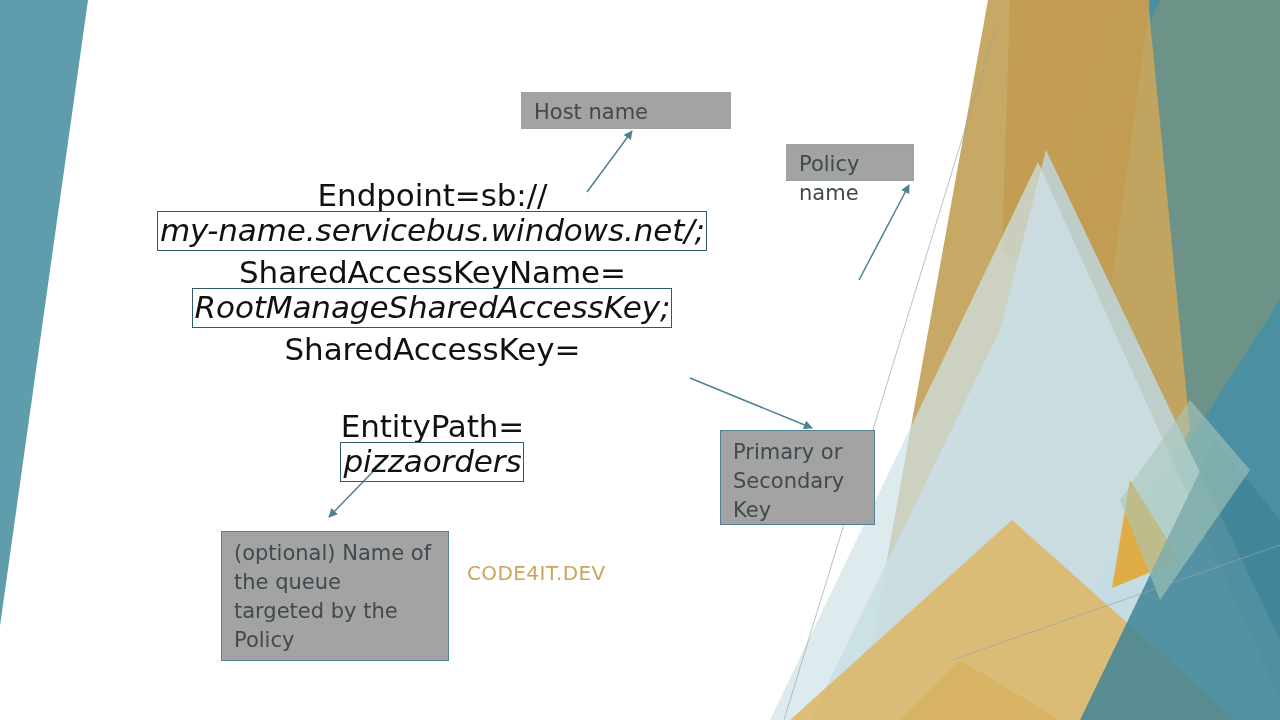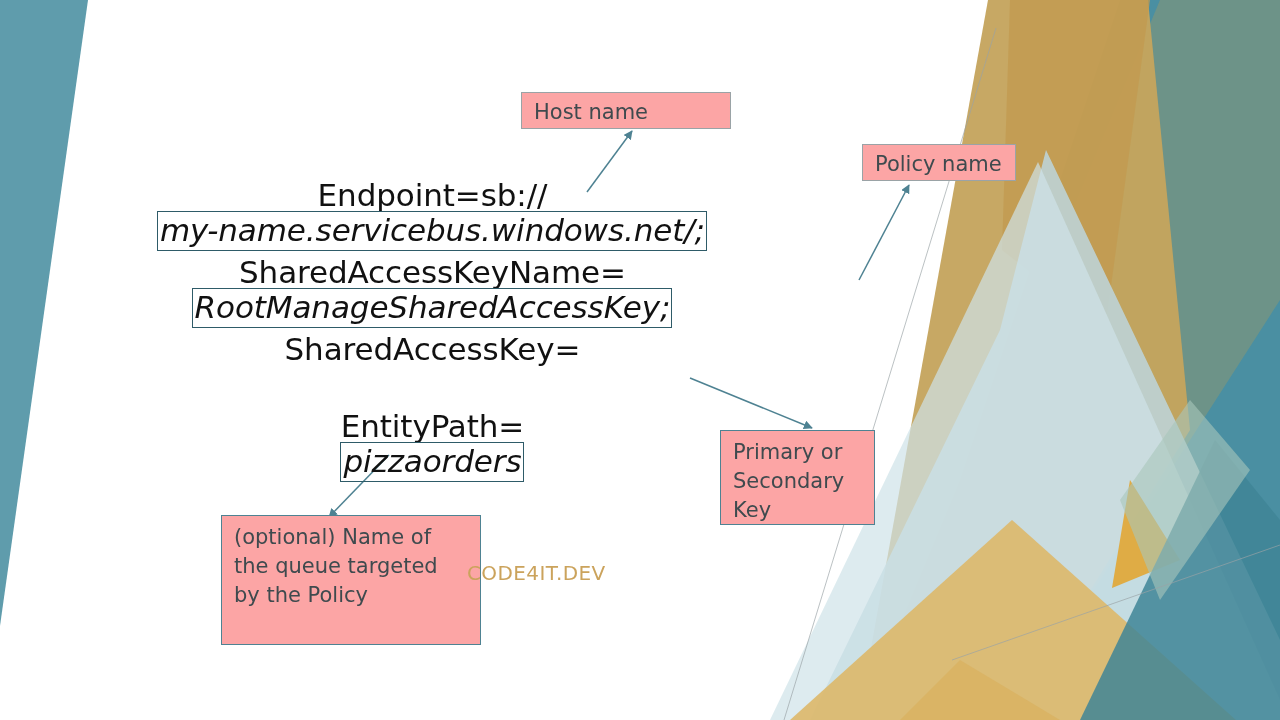--- a/index.html
+++ b/index.html
@@ -39,33 +39,33 @@
     display:inline-block;
     line-height:1;
     background:transparent;
     font-style:italic;
   }
 
   
   .callout{
     position:absolute;
     border:1px solid #9aa3a6;
-    background:#fca5a5;
+    background:#a3a3a3;
     color:#3f4a4e;
     font-size:21px;
     line-height:29px;
     padding:7px 12px 8px 12px;
     box-sizing:border-box;
   }
   .callout.teal-border{border:1px solid #4e8292;}
 
   #callout-host{left:521px;top:92px;width:210px;height:37px;padding-top:5px;padding-bottom:5px;}
-  #callout-policy{left:862px;top:144px;width:154px;height:37px;padding-top:5px;padding-bottom:5px;}
+  #callout-policy{left:786px;top:144px;width:128px;height:37px;padding-top:5px;padding-bottom:5px;}
   #callout-key{left:720px;top:430px;width:155px;height:95px;}
-  #callout-entity{left:221px;top:515px;width:260px;height:130px;}
+  #callout-entity{left:221px;top:531px;width:228px;height:130px;}
 
   
   .brand{
     position:absolute;
     color:#cba35c;
     font-size:20px;
     letter-spacing:0.4px;
     white-space:nowrap;
   }
   #brand-site{left:467px;top:561px;}

